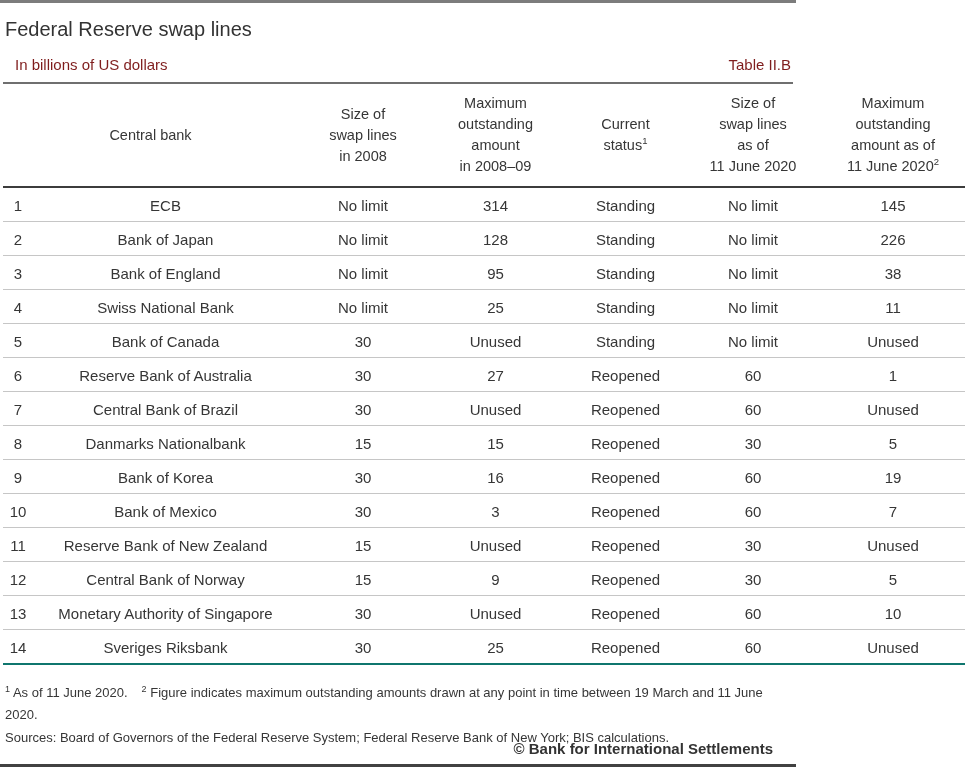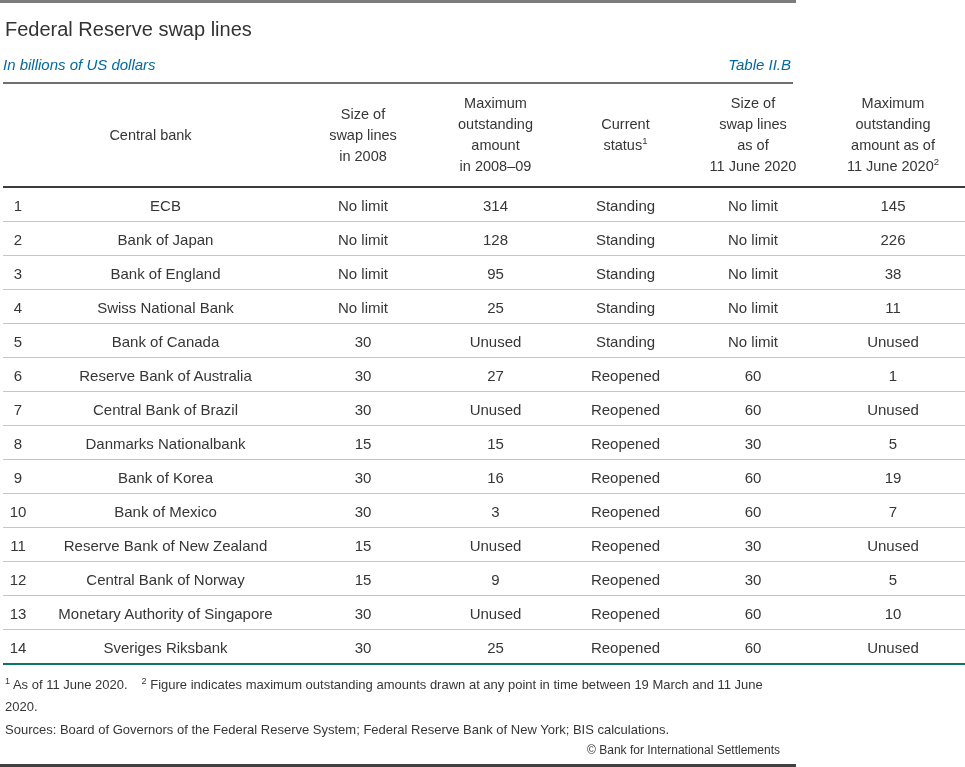--- a/index.html
+++ b/index.html
@@ -19,23 +19,22 @@
     background:#ffffff;
   }
   .title {
     font-size:20px; font-weight:400;
     margin:15px 0 0 2px;
     color:#333333;
   }
   .subtitle-row {
     display:flex; justify-content:space-between; align-items:flex-end;
     font-size:15px;
-    margin:15px 2px 9px 0;
-    color:#0369a1;
-    font-style:italic;
+    margin:15px 2px 9px 12px;
+    color:#7f1d1d;
   }
   .rule-mid { border-bottom:2px solid #6f6f6f; margin:0; }
   table.swap {
     width:100%;
     border-collapse:collapse;
     table-layout:fixed;
     font-size:15px;
   }
   table.swap thead th {
     font-weight:400;
@@ -54,31 +53,32 @@
     border-bottom:1px solid #c6c6c6;
     text-align:center;
     vertical-align:middle;
     height:20px;
   }
   table.swap tbody tr:last-child td { border-bottom:2px solid #0f766e; }
   td.num  { text-align:left; padding-left:5px; }
   td.bank { text-align:left; padding-left:2px;margin-top:36px; }
   .footnotes {
     font-size:13px;
-    margin:9px 2px 0 2px;
+    margin:17px 2px 0 2px;
     line-height:1.7;
     color:#363636;
   }
   .footnotes sup { font-size:9px; }
   .fn-gap { display:inline-block; width:14px; }
   .copyright {
     position:absolute;
-    right:16px; bottom:7px;
-    font-size:12px;
+    right:23px; bottom:7px;
+    font-size:15px;
     color:#333333;
+    font-weight:bold;
   }
 </style>
 </head>
 <body>
 
 <div class="page">
 
   <div class="title">Federal Reserve swap lines</div>
 
   <div class="subtitle-row">

